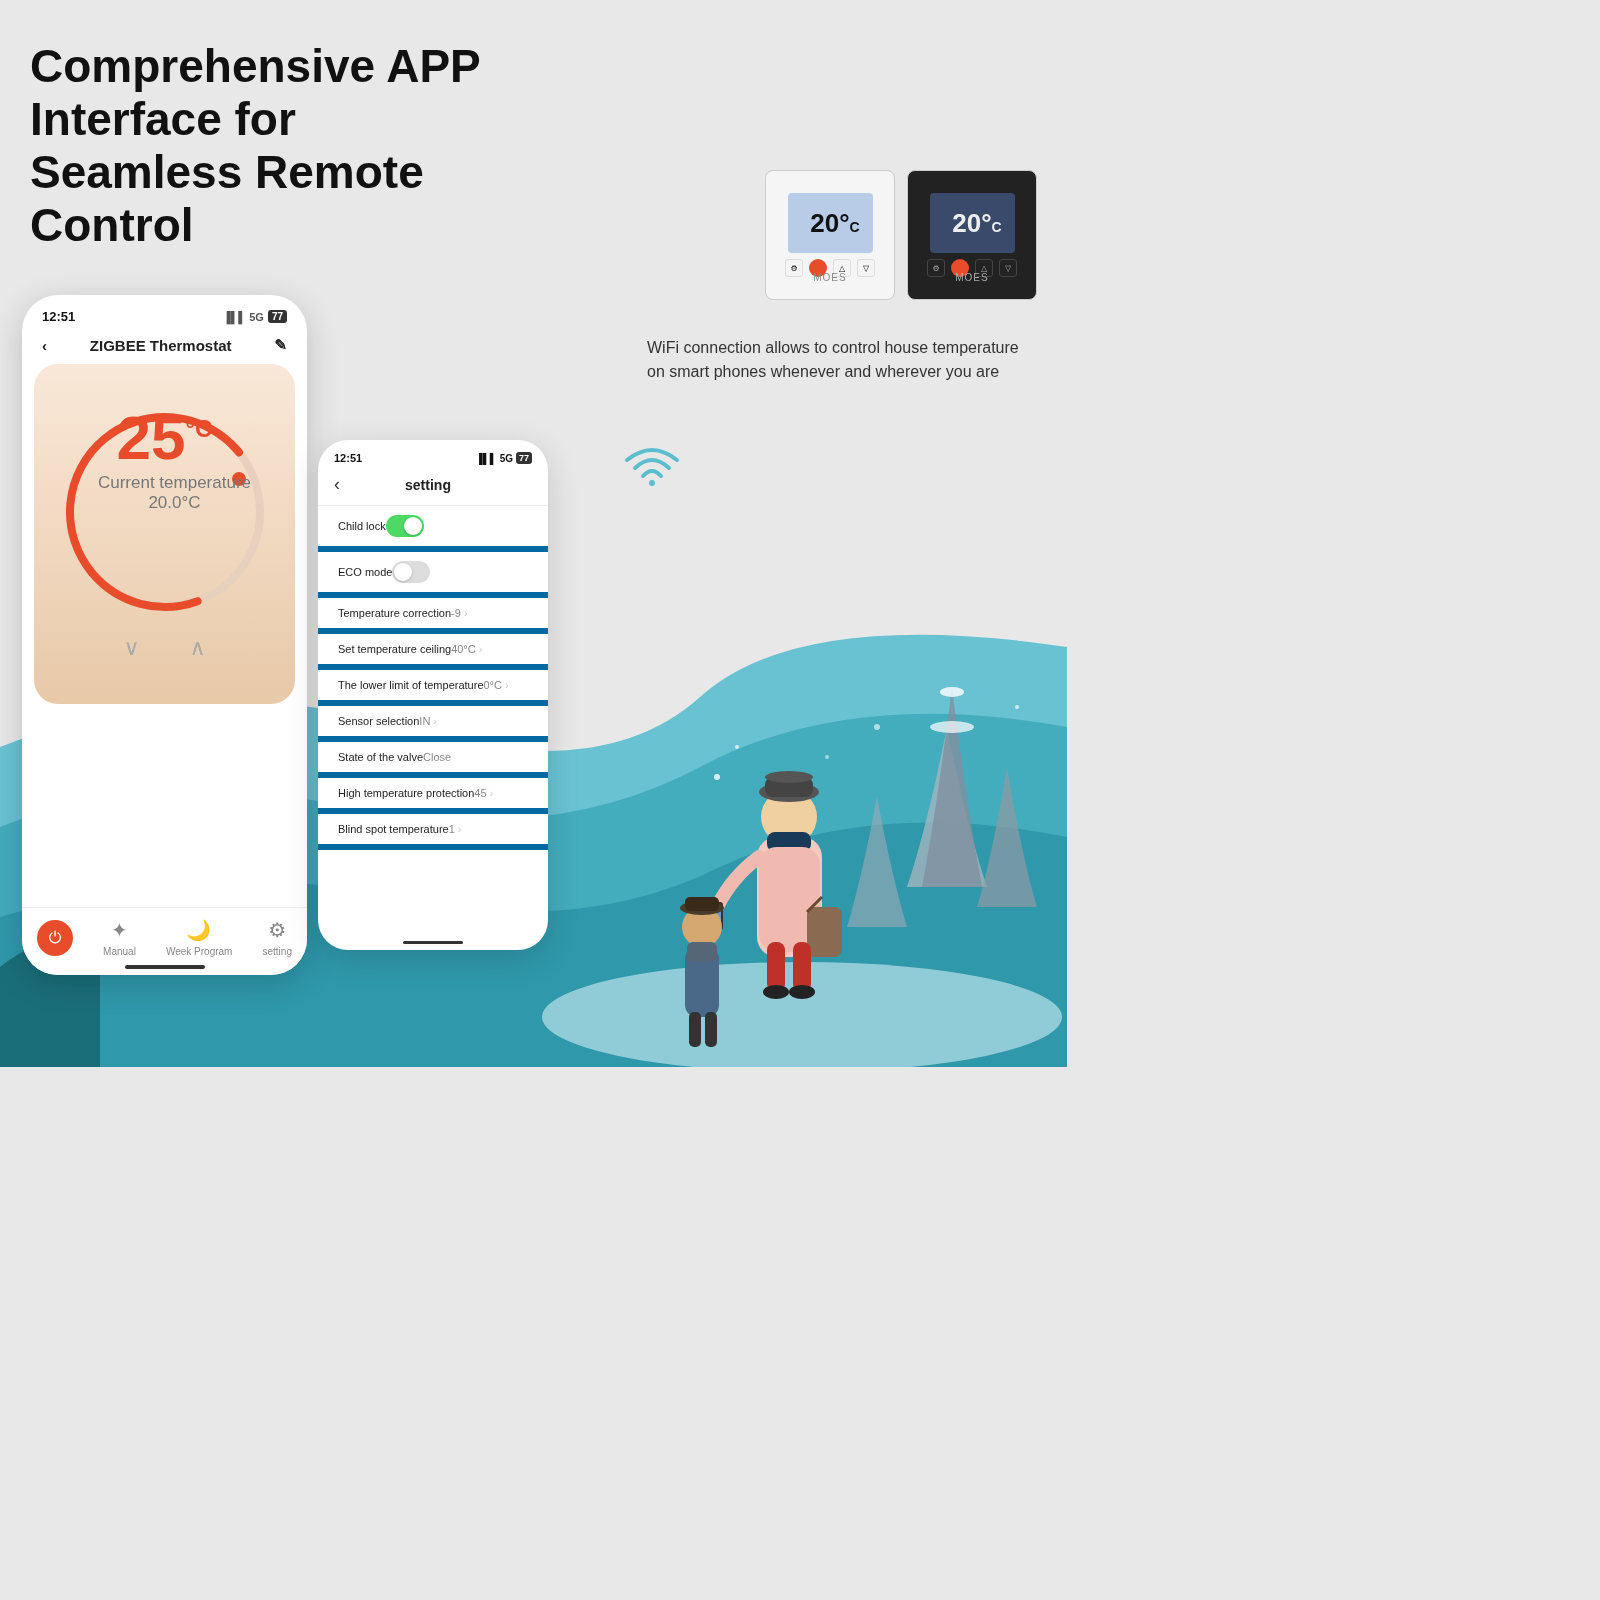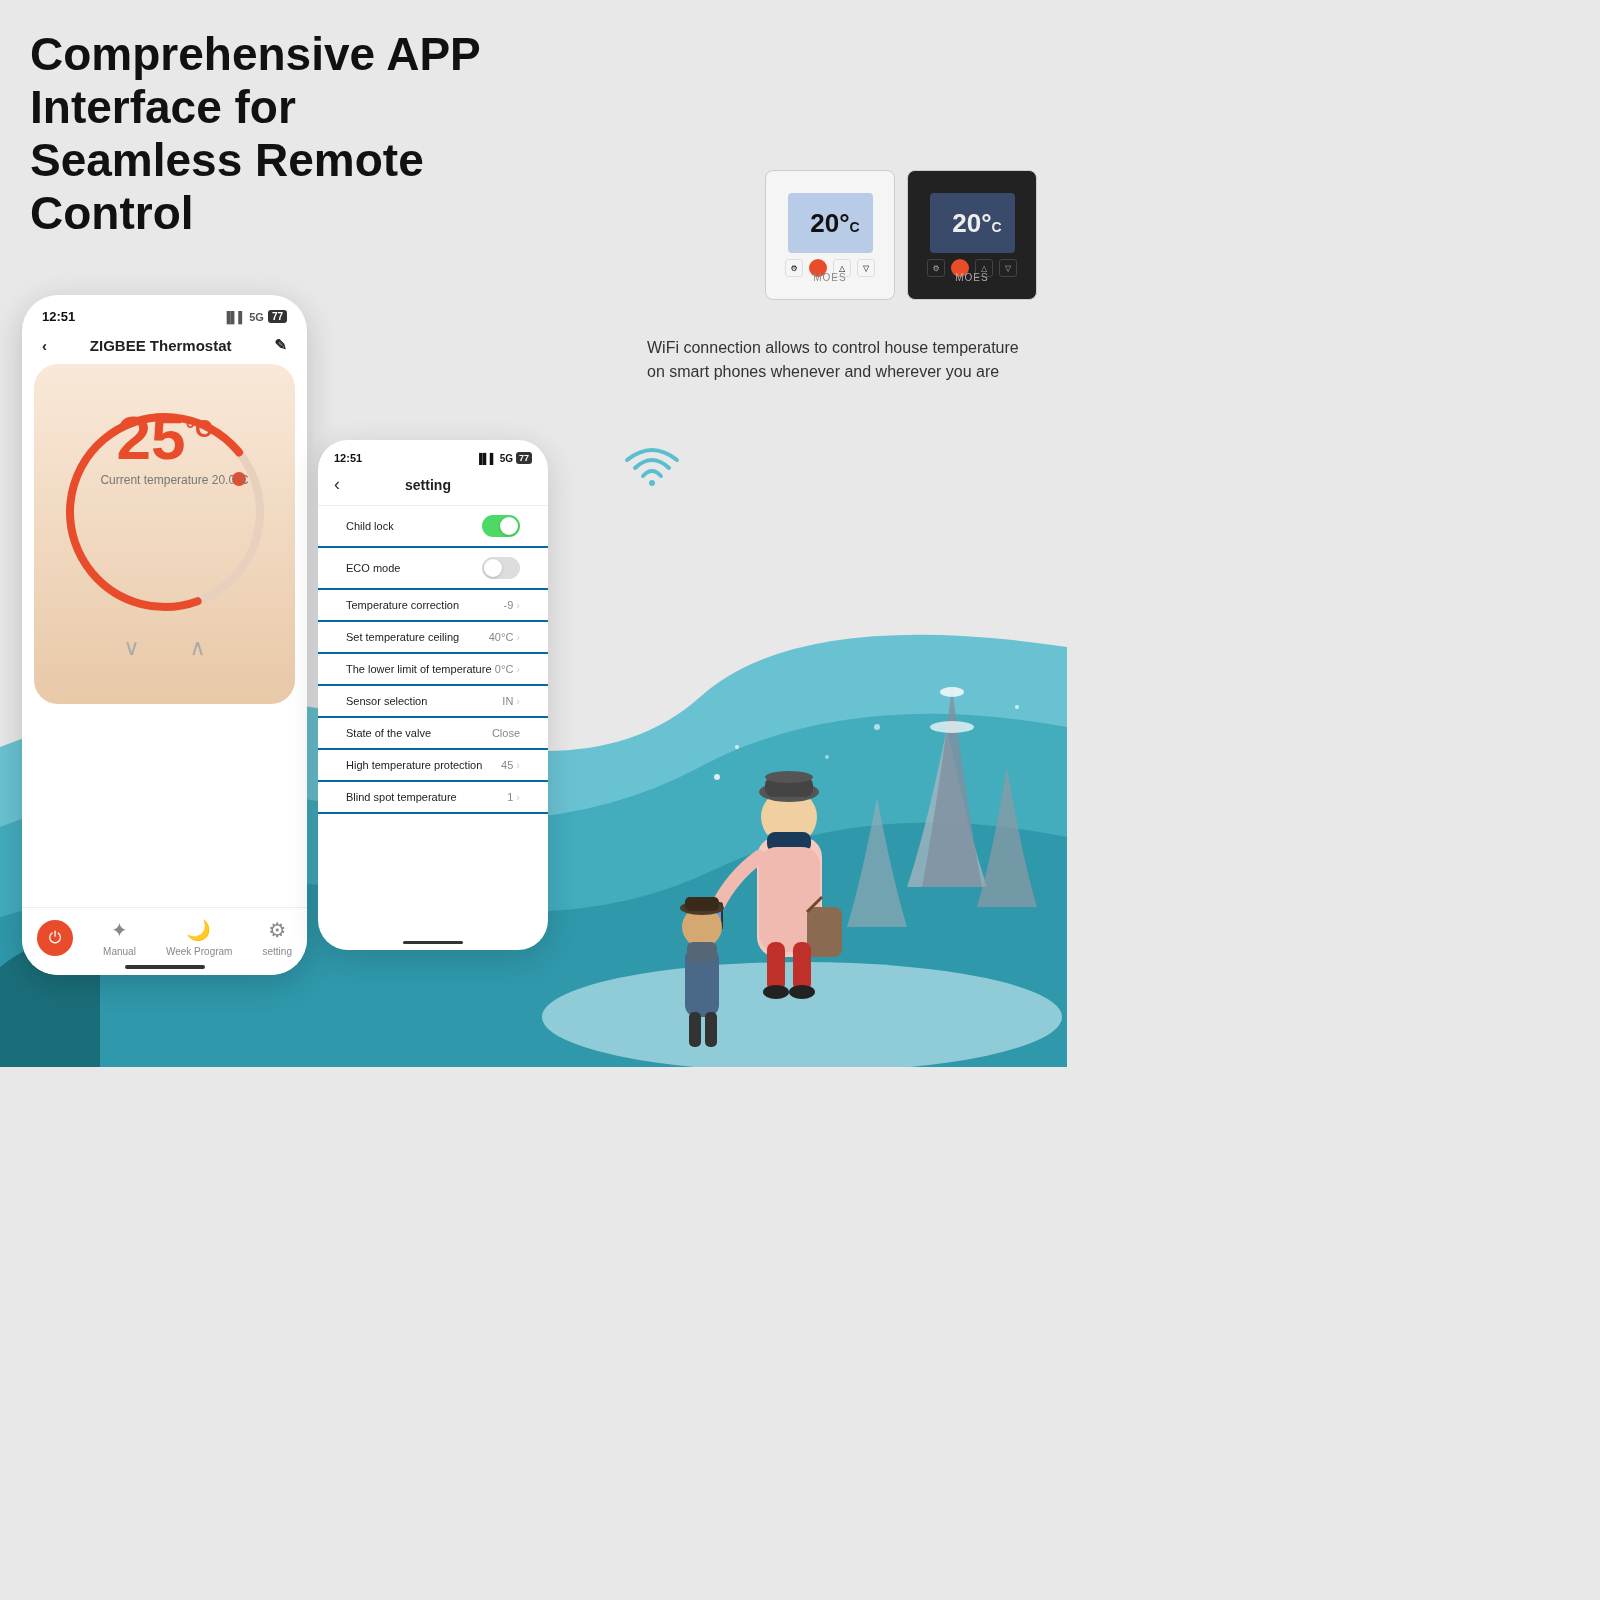--- a/index.html
+++ b/index.html
@@ -8,21 +8,21 @@
       height: 1067px;
       background: #e8e8e8;
       font-family: -apple-system, BlinkMacSystemFont, 'Segoe UI', sans-serif;
       overflow: hidden;
       position: relative;
     }
 
     
     .main-heading {
       position: absolute;
-      top: 28px;
+      top: 40px;
       left: 30px;
       font-size: 46px;
       font-weight: 900;
       color: #111;
       line-height: 1.15;
       width: 490px;
     }
 
     
     .devices-container {
@@ -180,21 +180,21 @@
       font-size: 62px;
       font-weight: 700;
       color: #e84c2b;
       line-height: 1;
     }
     .dial-temp sup {
       font-size: 24px;
       vertical-align: super;
     }
     .dial-current {
-      font-size: 12px;
+      font-size: 17px;
       color: #777;
       margin-top: 4px;
       margin-left: 20px;
     }
     .dial-controls {
       display: flex;
       gap: 50px;
       margin-top: 18px;
     }
     .dial-btn {
@@ -281,23 +281,22 @@
     .phone-right-header .back { font-size: 18px; color: #333; }
     .phone-right-header .title { font-size: 14px; font-weight: 600; color: #222; }
 
     
     .settings-list {
       overflow: hidden;
     }
     .setting-item {
       display: flex;
       align-items: center;
-      justify-content: space-between;
-      padding: 9px 28px;
-      border-bottom: 2px solid #0369a1;
+      padding: 9px 20px;
+      border-bottom: 6px solid #0369a1;
       font-size: 11px;
       color: #222;
     }
     .setting-item .value {
       color: #888;
       font-size: 11px;
       display: flex;
       align-items: center;
       gap: 3px;
     }

